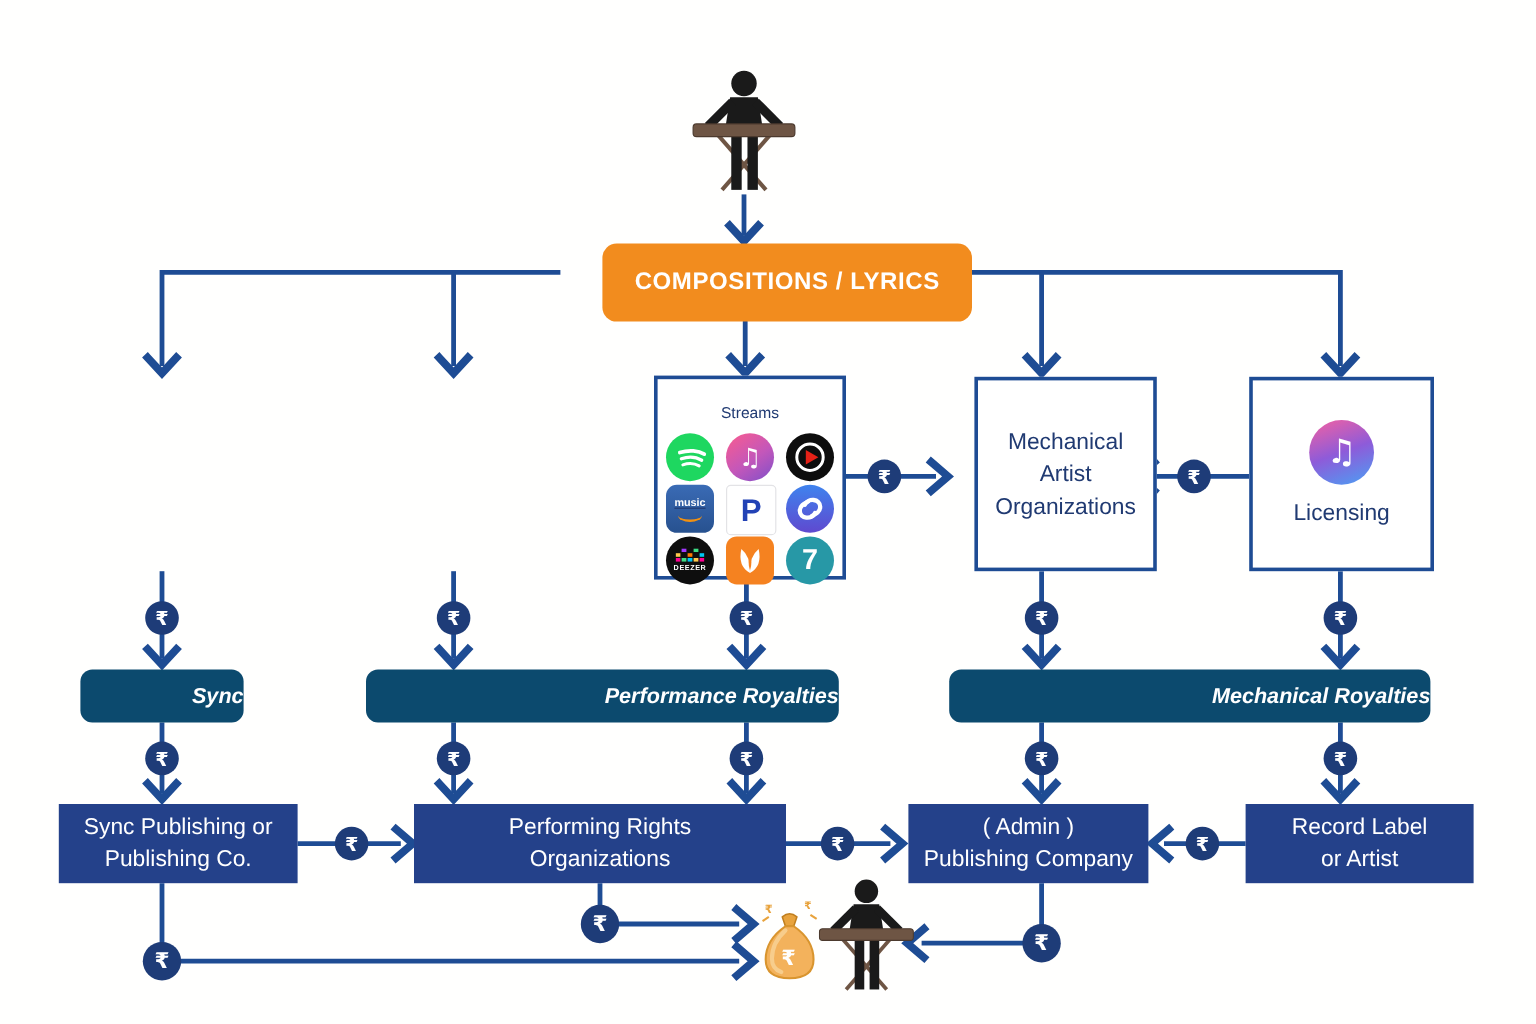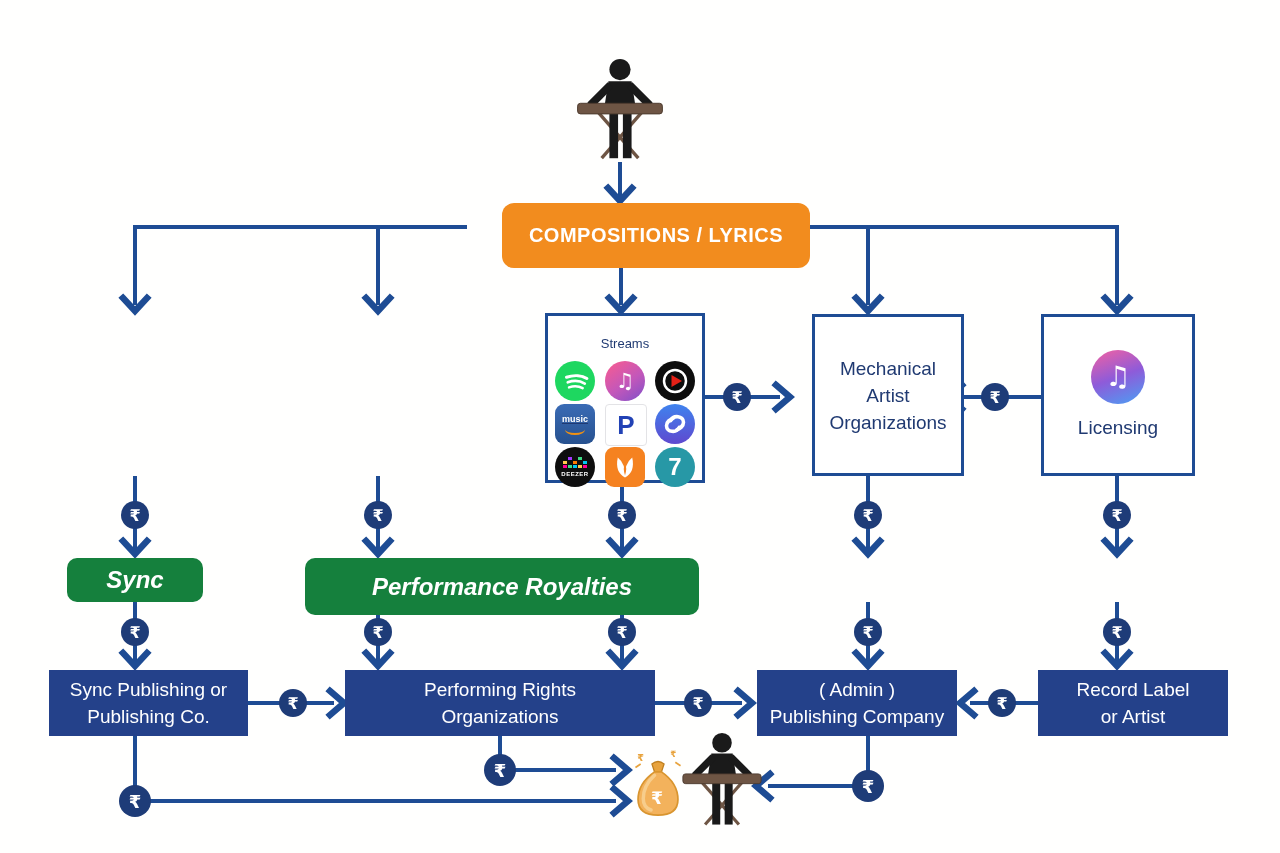--- a/index.html
+++ b/index.html
@@ -7,23 +7,23 @@
          font-family:"Liberation Sans",sans-serif;}
   .title{position:absolute;top:26px;left:0;width:100%;text-align:center;
          font-size:28px;font-weight:bold;letter-spacing:.5px;color:#151515;}
   svg.wires{position:absolute;left:0;top:0;z-index:1;}
   .abs{position:absolute;}
   
   .node{position:absolute;z-index:2;background:#fff;border:3px solid #1e4c94;color:#203a72;
         display:flex;flex-direction:column;justify-content:center;align-items:center;
         text-align:center;font-size:19px;line-height:27px;}
   
-  .pill{position:absolute;z-index:2;background:#15803d;border-radius:10px;color:#fff;
-        display:flex;justify-content:center;align-items:center;
-        font-size:24px;font-weight:bold;font-style:italic;}
+  .pill{position:absolute;z-index:2;background:#0c4a6e;border-radius:10px;color:#fff;
+        display:flex;justify-content:flex-end;align-items:center;
+        font-size:18px;font-weight:bold;font-style:italic;}
   
   .bluebox{position:absolute;z-index:2;background:#24418a;color:#fff;
         display:flex;flex-direction:column;justify-content:center;align-items:center;
         text-align:center;font-size:19px;line-height:27px;}
   .orange{position:absolute;z-index:2;background:#f28c1e;border-radius:12px;color:#fff;
         display:flex;justify-content:center;align-items:center;
         font-size:20px;font-weight:bold;letter-spacing:.5px;}
   
   .rupee{position:absolute;z-index:5;width:28px;height:28px;border-radius:50%;
         background:#1e3c78;color:#fff;display:flex;justify-content:center;align-items:center;
@@ -217,22 +217,25 @@
   <div class="node" style="left:1041px;top:314px;width:148px;height:156px;">
     <div class="itunes-icon">
       <span class="note" style="font-size:28px;">♫</span>
     </div>
     <div>Licensing</div>
   </div>
 
   <div class="pill" style="left:67px;top:558px;width:136px;height:44px;">
     <span>Sync</span>
   </div>
-  <div class="pill" style="left:305px;top:558px;width:394px;height:57px;">
+  <div class="pill" style="left:305px;top:558px;width:394px;height:44px;">
     <span>Performance Royalties</span>
+  </div>
+  <div class="pill" style="left:791px;top:558px;width:401px;height:44px;">
+    <span>Mechanical Royalties</span>
   </div>
 
   <div class="bluebox" style="left:49px;top:670px;width:199px;height:66px;">
     <div>Sync Publishing or</div>
     <div>Publishing Co.</div>
   </div>
   <div class="bluebox" style="left:345px;top:670px;width:310px;height:66px;">
     <div>Performing Rights</div>
     <div>Organizations</div>
   </div>

